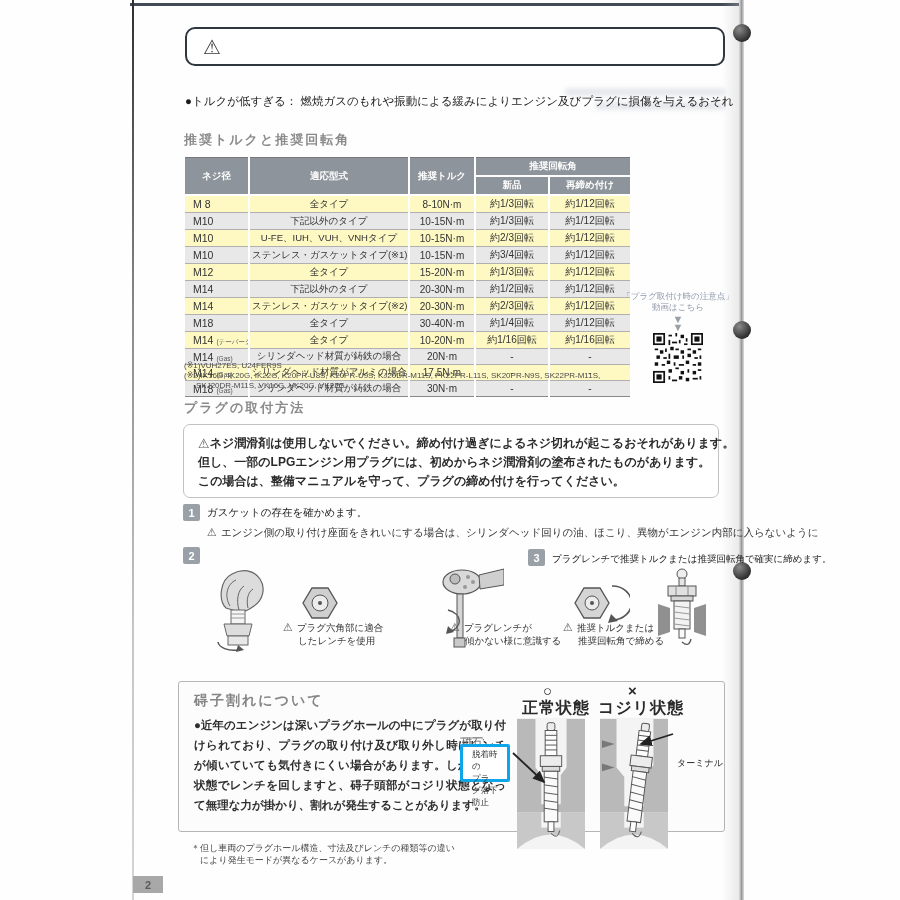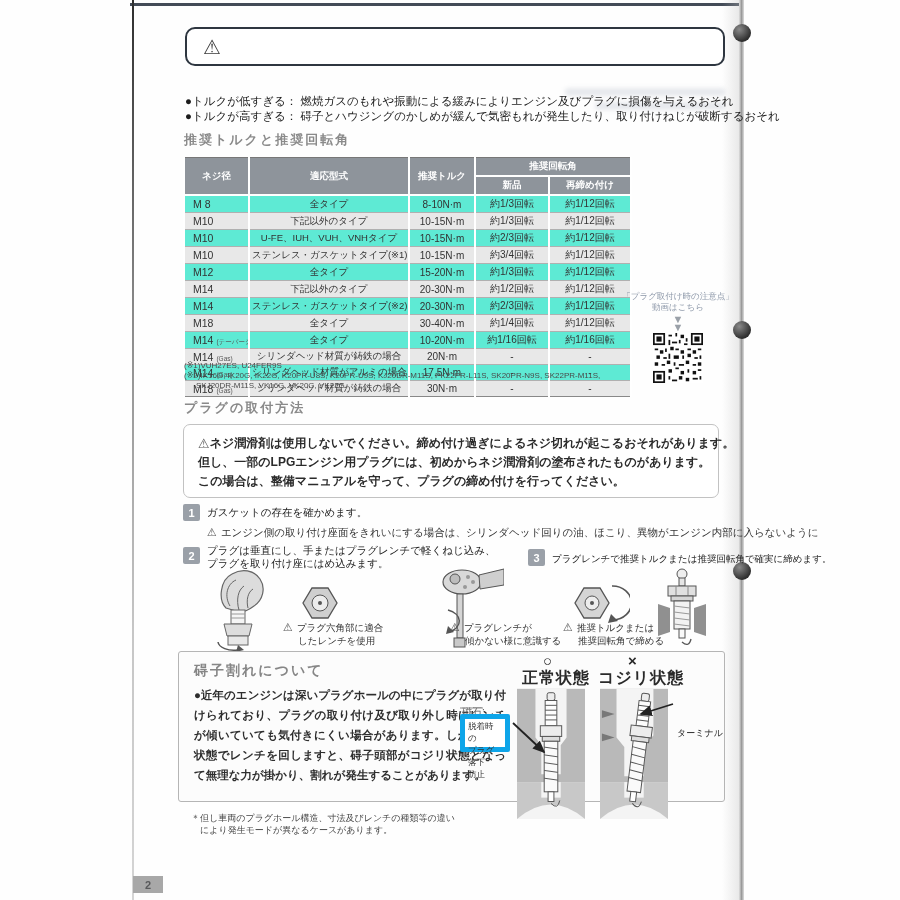--- a/index.html
+++ b/index.html
@@ -30,21 +30,21 @@
   .sec-head { position:absolute; font-size:13px; font-weight:bold; color:#8a8a8a; letter-spacing:2px; white-space:nowrap; }
 
   
   table.torque { position:absolute; left:183px; top:157px; width:447px; border-collapse:collapse;
     font-size:10px; color:#333; table-layout:fixed; }
   table.torque th { background:#8e949b; color:#fff; font-weight:bold; font-size:9.5px;
     border:2px solid #fff; border-top:1px solid #777; padding:2px 0; }
   table.torque td { border-top:1px solid #b0b0b0; border-left:2px solid #fff; border-right:2px solid #fff;
     height:14px; padding:1px 2px; text-align:center; white-space:nowrap; overflow:hidden; }
   table.torque tr.alt td { background:#e8e8e8; }
-  table.torque tr td { background:#5eead4; }
+  table.torque tr td { background:#fef9c3; }
   table.torque tr.alt td { background:#e8e8e8; }
   table.torque .c-size { text-align:left; padding-left:8px; font-size:10.5px; }
   table.torque .c-type { font-size:9.5px; }
   table.torque td .note { font-size:6.5px; color:#555; margin-left:3px; }
   table.torque { border-bottom:1.5px solid #888; }
   .col-size{width:65px}.col-type{width:160px}.col-torque{width:66px}.col-new{width:74px}.col-re{width:82px}
 
   .footnote { position:absolute; font-size:8px; color:#4a4a4a; white-space:nowrap; }
 
   
@@ -64,30 +64,30 @@
   .step-text { position:absolute; font-size:10.5px; color:#222; white-space:nowrap; line-height:13px; }
   .sub-warn { position:absolute; font-size:10.5px; color:#333; white-space:nowrap; }
   .sub-warn .wi, .cap .wi { font-size:11px; color:#555; margin-right:4px; }
 
   .cap { position:absolute; font-size:9.5px; color:#333; line-height:12.5px; white-space:nowrap; }
   .cap .l2 { margin-left:15px; }
 
   .illus { position:absolute; }
 
   
-  .ins-box { position:absolute; left:178px; top:651px; width:547px; height:151px;
+  .ins-box { position:absolute; left:178px; top:681px; width:547px; height:151px;
     border:1.5px solid #b5b5b5; border-radius:3px; background:#fcfcfc; }
   .ins-head { position:absolute; left:15px; top:10px; font-size:14px; font-weight:bold; color:#868686; letter-spacing:2px; }
   .ins-body { position:absolute; left:15px; top:33px; width:312px; font-size:11.5px; font-weight:600;
     color:#2e2e2e; line-height:20px; text-align:justify; }
   .ins-foot { position:absolute; left:12px; font-size:9px; color:#444; white-space:nowrap; }
 
   .magnet-title { position:absolute; left:283px; top:53px; font-size:10px; color:#555; }
-  .magnet-box { position:absolute; left:281px; top:62px; width:50px; height:38px; border:5px solid #0ea5e9;
-    border-radius:2px; background:#fff; font-size:8.5px; color:#333; line-height:12px; padding:1px 3px; }
+  .magnet-box { position:absolute; left:281px; top:62px; width:50px; height:38px; border:3px solid #0ea5e9;
+    border-radius:2px; background:#fff; font-size:8.5px; color:#333; line-height:12px; padding:1px 9px; }
 
   .status-sym { position:absolute; font-size:15px; font-weight:bold; color:#2a2a2a; }
   .status-lbl { position:absolute; font-size:16px; font-weight:bold; color:#2a2a2a; letter-spacing:1px; white-space:nowrap; }
   .small-lbl { position:absolute; font-size:9px; color:#222; white-space:nowrap;margin-top:28px; }
   .engine-lbl { position:absolute; font-size:8.5px; font-weight:bold; color:#222; white-space:nowrap; }
 
   .pageno { position:absolute; left:133px; top:876px; width:30px; height:17px; background:#a8a8a8;
     color:#58595b; font-size:11px; font-weight:bold; display:flex; align-items:center; justify-content:center; }
 </style>
 </head>
@@ -104,21 +104,20 @@
   <div class="bind-dot" style="top:562px"></div>
   <div class="bleed" style="left:600px;top:36px;width:100px;height:13px"></div>
   <div class="bleed" style="left:565px;top:88px;width:160px;height:8px"></div>
   <div class="bleed" style="left:595px;top:102px;width:130px;height:8px"></div>
 
   <div class="title-box">
     <span class="warn-glyph">⚠</span>
   </div>
 
   <div class="txt" style="left:185px;top:94px">●トルクが低すぎる： 燃焼ガスのもれや振動による緩みによりエンジン及びプラグに損傷を与えるおそれ</div>
-  <div class="txt" style="left:185px;top:109px">●トルクが高すぎる： 碍子とハウジングのかしめが緩んで気密もれが発生したり、取り付けねじが破断するおそれ</div>
 
   <div class="sec-head" style="left:184px;top:131px">推奨トルクと推奨回転角</div>
 
   <table class="torque">
     <colgroup>
         <col class="col-size">
         <col class="col-type">
         <col class="col-torque">
         <col class="col-new">
         <col class="col-re">
@@ -308,24 +307,20 @@
       </div>
   </div>
 
   <div class="step-badge" style="left:183px;top:504px">1</div>
   <div class="step-text" style="left:207px;top:506px">ガスケットの存在を確かめます。</div>
   <div class="sub-warn" style="left:207px;top:526px">
     <span class="wi">⚠</span><span>エンジン側の取り付け座面をきれいにする場合は、シリンダヘッド回りの油、ほこり、異物がエンジン内部に入らないように</span>
   </div>
 
   <div class="step-badge" style="left:183px;top:547px">2</div>
-  <div class="step-text" style="left:207px;top:544px">
-    <div>プラグは垂直にし、手またはプラグレンチで軽くねじ込み、</div>
-      <div>プラグを取り付け座にはめ込みます。</div>
-  </div>
   <div class="step-badge" style="left:528px;top:549px">3</div>
   <div class="step-text" style="left:552px;top:552px;font-size:9.5px">プラグレンチで推奨トルクまたは推奨回転角で確実に締めます。</div>
 
   <svg class="illus" style="left:206px;top:568px" width="64" height="92" viewBox="0 0 64 92">
     <path d="M20,40 C12,32 14,12 26,6 C36,0 48,2 54,11 C60,20 57,32 48,38 C40,44 34,45 30,43 Z" fill="#dcdcdc" stroke="#666" stroke-width="1.2"></path>
     <path d="M24,38 C18,28 21,16 30,12" fill="none" stroke="#666" stroke-width="1"></path>
     <path d="M33,42 C30,32 32,22 38,18" fill="none" stroke="#666" stroke-width="1"></path>
     <path d="M42,40 C40,32 42,24 47,21" fill="none" stroke="#666" stroke-width="1"></path>
     <rect x="25" y="42" width="14" height="14" fill="#f5f5f5" stroke="#666"></rect>
     <line x1="25" y1="46" x2="39" y2="46" stroke="#999"></line>

